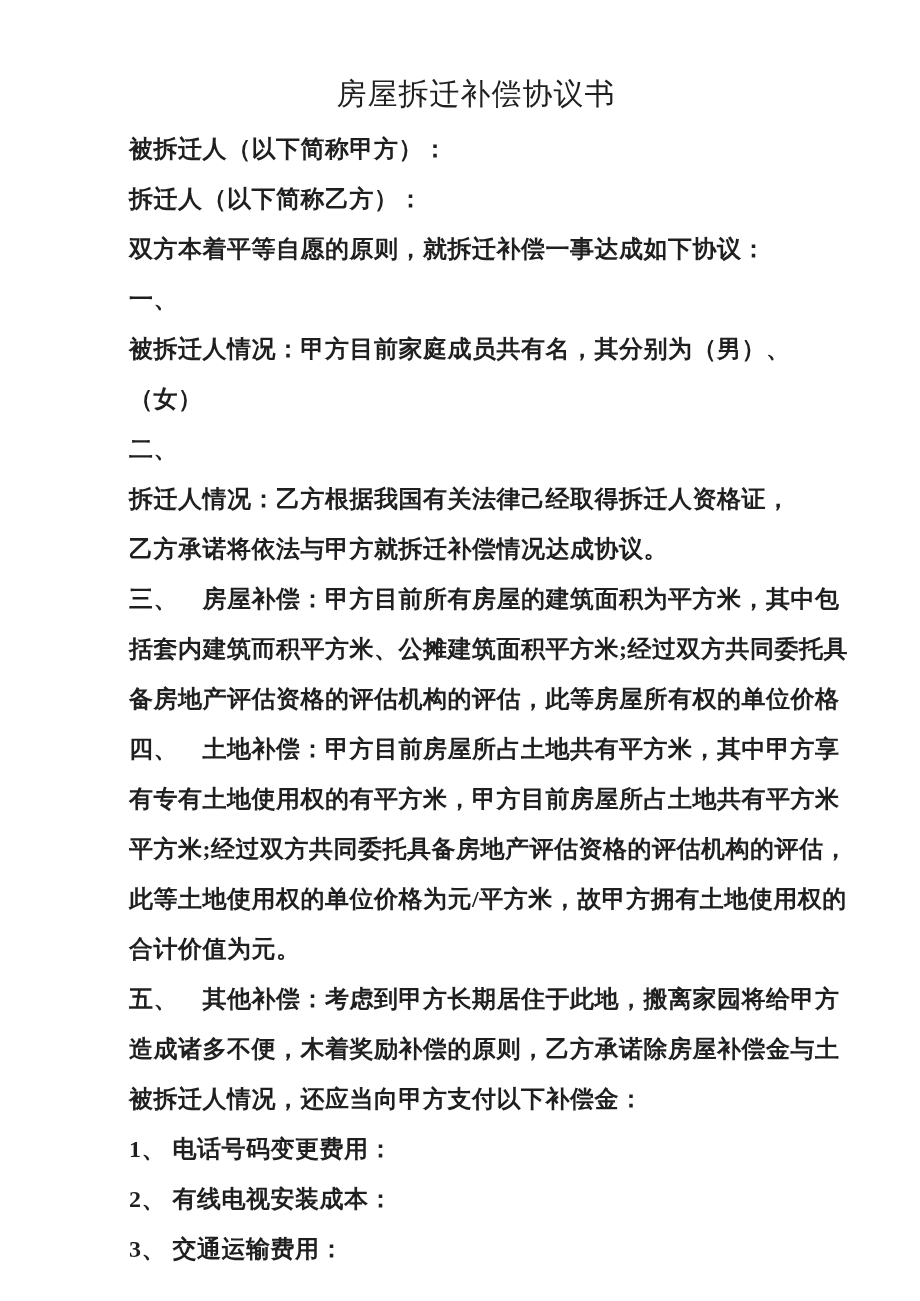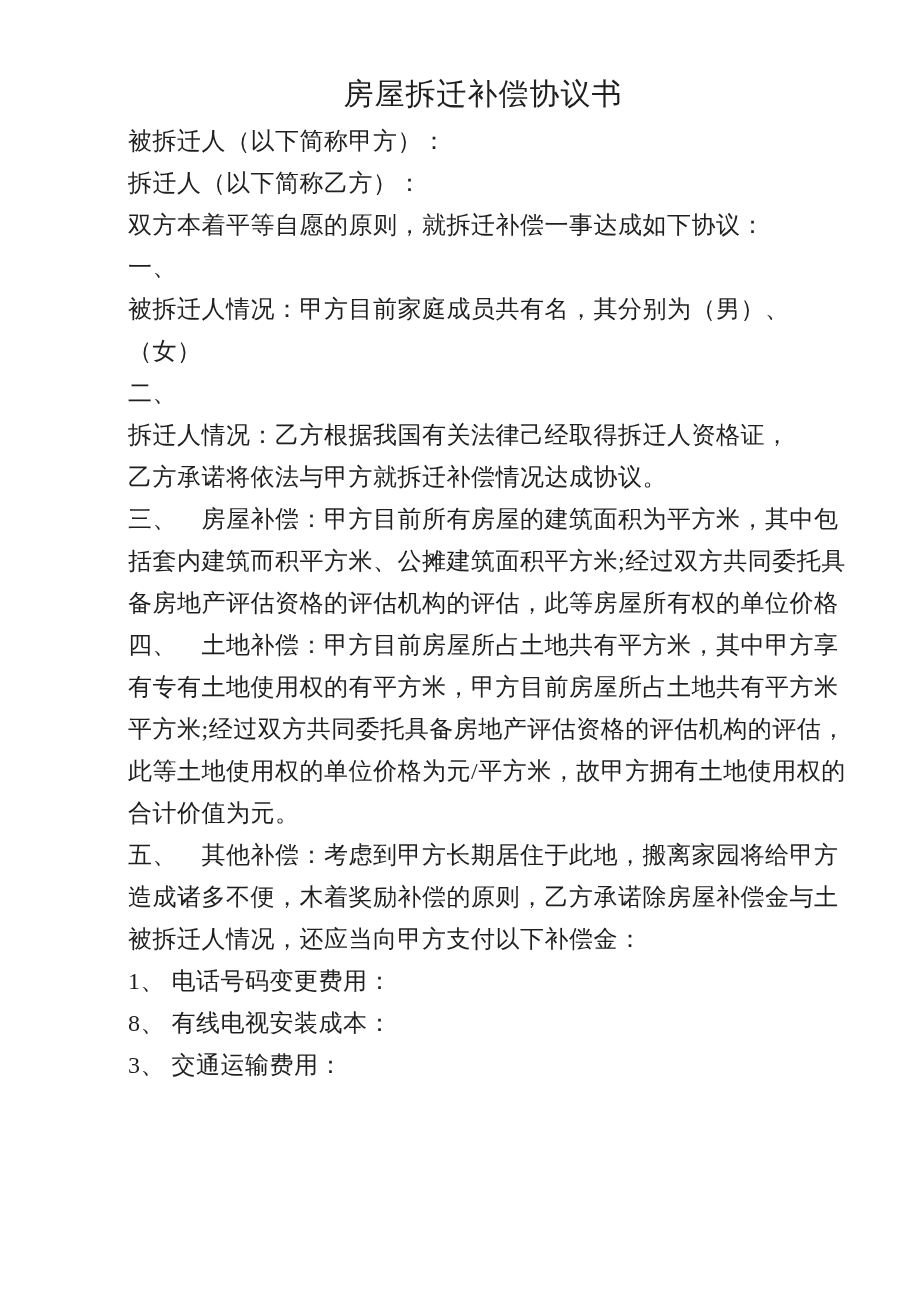--- a/index.html
+++ b/index.html
@@ -11,38 +11,39 @@
     position: relative;
     width: 920px;
     height: 1301px;
     background: #ffffff;
     overflow: hidden;
     font-family: "Liberation Serif", "DejaVu Serif", serif;
     color: #1f1f1f;
   }
   .content {
     position: absolute;
-    left: 120px;
+    left: 113px;
     top: 0;
     width: 726px;
   }
   .doc-title {
     margin: 72px 0 0 0;
     font-size: 30px;
     line-height: 44px;
     font-weight: 400;
     letter-spacing: 1px;
     text-align: center;
   }
   p.line {
-    margin: 8px;
+    margin: 16px;
     font-size: 24px;
     line-height: 34px;
     white-space: pre;
     letter-spacing: 0.5px;
+    font-weight: bold;
   }
   .ind1 { margin-left: 37px; }   
   .ind2 { margin-left: 77px; }   
   .hang { margin-left: -10px; }  
   .gap-after-title { margin-top: 88px; }
   .g18 { margin-top: 18px; }
   .g17 { margin-top: 17px; }
   .g21 { margin-top: 21px; }
   .g14 { margin-top: 14px; }
   .g19 { margin-top: 19px; }
@@ -77,17 +78,17 @@
     <p class="line">有专有土地使用权的有平方米，甲方目前房屋所占土地共有平方米</p>
     <p class="line">平方米;经过双方共同委托具备房地产评估资格的评估机构的评估，</p>
     <p class="line">此等土地使用权的单位价格为元/平方米，故甲方拥有土地使用权的</p>
     <p class="line">合计价值为元。</p>
 
     <p class="line ind1 g16">五、　其他补偿：考虑到甲方长期居住于此地，搬离家园将给甲方</p>
     <p class="line">造成诸多不便，木着奖励补偿的原则，乙方承诺除房屋补偿金与土</p>
     <p class="line">被拆迁人情况，还应当向甲方支付以下补偿金：</p>
 
     <p class="line ind1 g16">1、 电话号码变更费用：</p>
-    <p class="line ind1 g18">8、 有线电视安装成本：</p>
+    <p class="line ind1 g18">2、 有线电视安装成本：</p>
     <p class="line ind1 g19">3、 交通运输费用：</p>
 
   </div>
 </div>
 
 </body></html>

